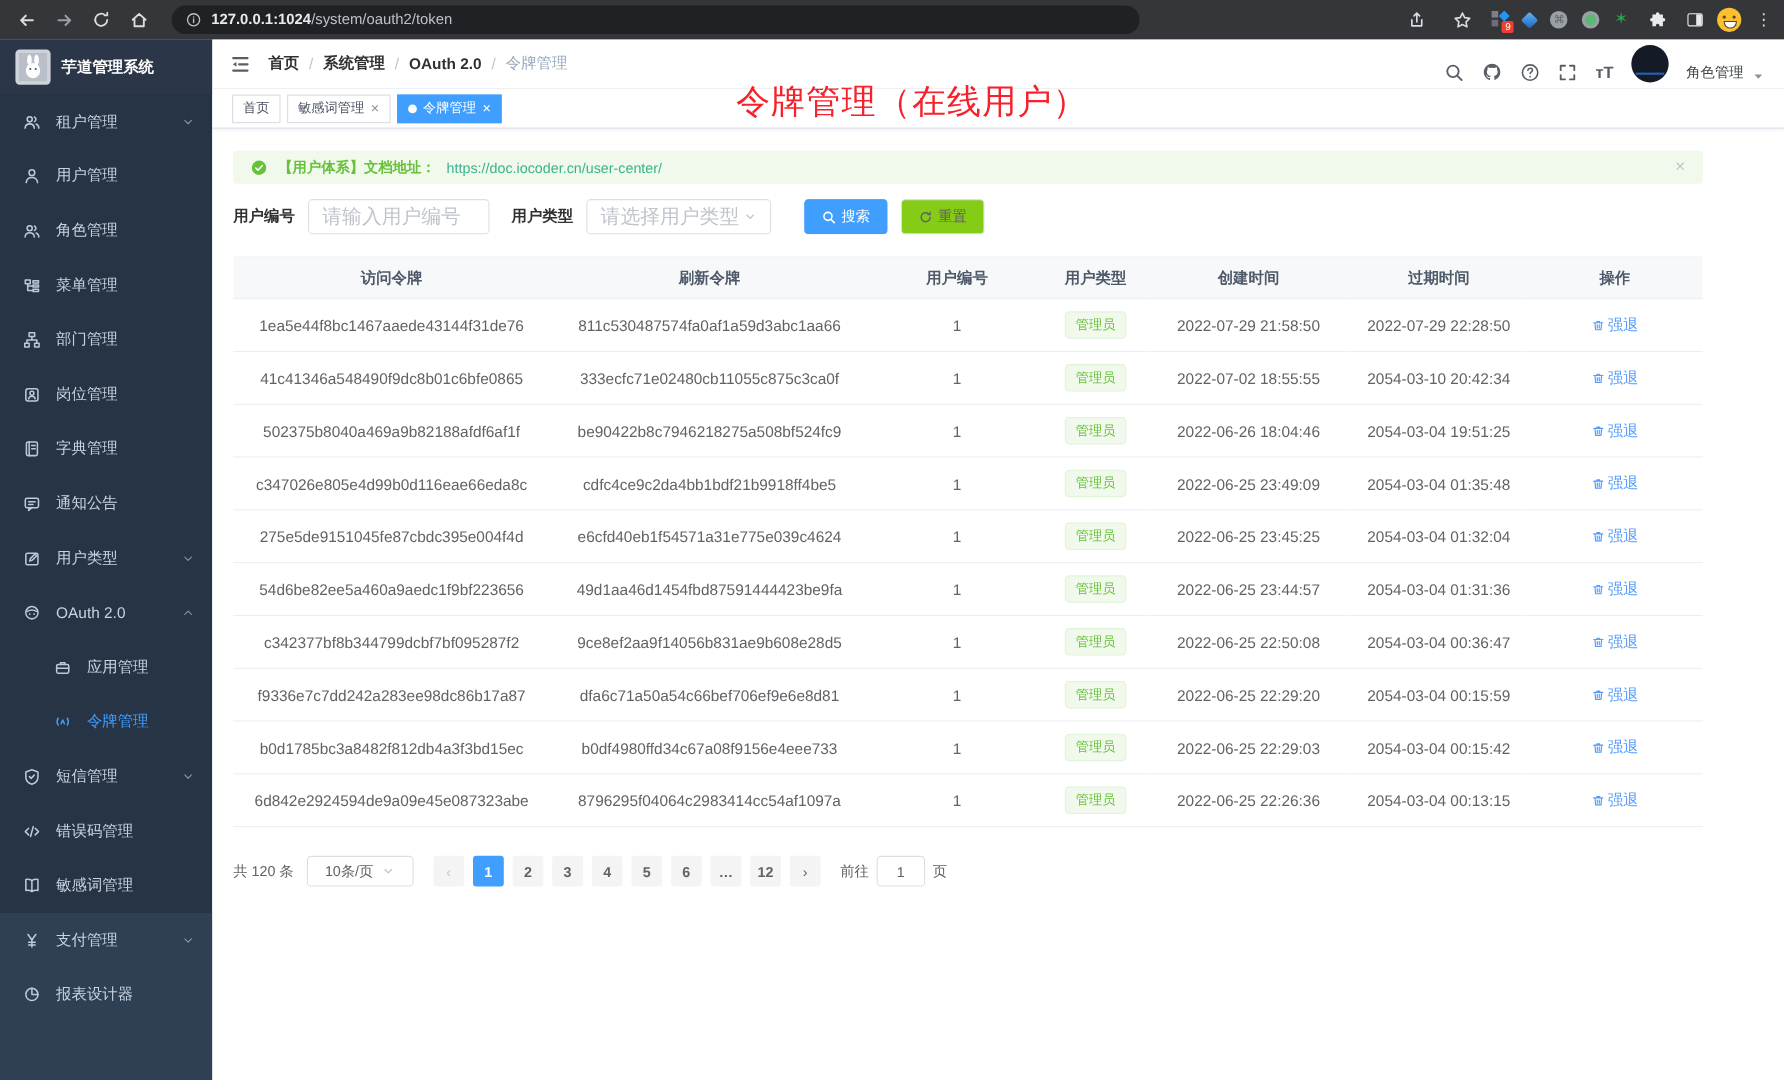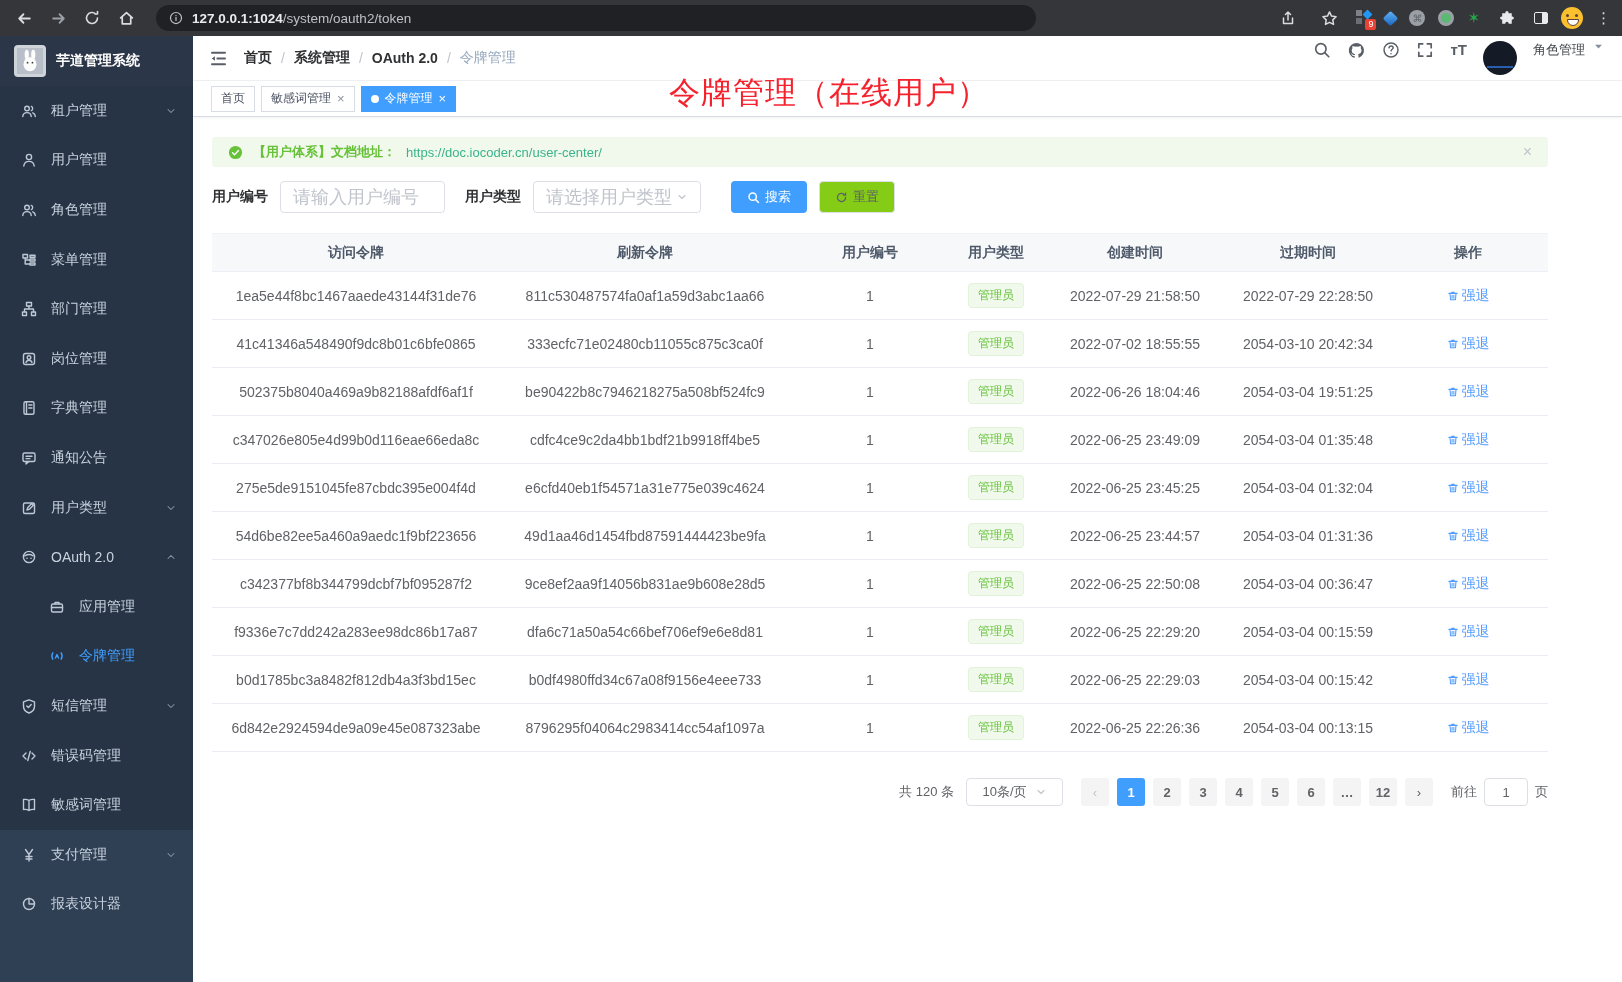--- a/index.html
+++ b/index.html
@@ -46,21 +46,21 @@
   .mi-chevron.up svg { transform:rotate(180deg); }
 
   
   .main { flex:1; display:flex; flex-direction:column; background:#fff; position:relative; }
   .navbar { height:45px; display:flex; align-items:center; padding:0 18px 0 14px; border-bottom:1px solid #f0f1f3; }
   .hamburger { color:#5a5e66; display:flex; padding:0 10px 0 2px; }
   .breadcrumb { display:flex; align-items:center; gap:9px; margin-left:6px; font-size:14px; }
   .bc-item { color:#303133; font-weight:600; }
   .bc-item.last { color:#97a8be; font-weight:400; }
   .bc-sep { color:#c0c4cc; font-weight:400; }
-  .nav-tools { margin-left:auto; display:flex; align-items:flex-start; gap:16px; color:#5a5e66; }
+  .nav-tools { margin-left:auto; display:flex; align-items:flex-end; gap:16px; color:#5a5e66; }
   .tool { display:flex; align-items:center; justify-content:center; }
   .font-size-glyph { font-size:15px; font-weight:700; color:#5a5e66; }
   .avatar { width:34px; height:34px; border-radius:50%; background:#151b26; position:relative; overflow:hidden; }
   .avatar::after { content:""; position:absolute; left:4px; bottom:7px; width:26px; height:2px; background:#2c6fd1; opacity:.8; }
   .user-name { font-size:13px; color:#414549; }
   .caret { color:#87909b; display:flex; margin-left:-8px; }
 
   .annotation { position:absolute; left:476px; top:36px; font-size:31px; font-weight:500; letter-spacing:1px; z-index:5; white-space:nowrap; }
 
   .tags-bar { height:36px; display:flex; align-items:center; gap:6px; padding:0 18px; border-bottom:1px solid #d8dce5; box-shadow:0 1px 3px rgba(0,0,0,.06); }
@@ -87,21 +87,21 @@
   .btn { height:32px; border-radius:4px; font-size:13px; display:flex; align-items:center; gap:5px; padding:0 15px; cursor:pointer; border:1px solid transparent; }
   .btn-primary { background:#409eff; color:#fff; }
   .btn-plain { background:#84cc16; border-color:#dcdfe6; color:#606266; margin-left:2px; }
 
   table { width:1336px; border-collapse:collapse; table-layout:fixed; margin-top:20px; }
   thead th { height:38px; background:#f7f8fa; color:#4e5969; font-size:14px; font-weight:700; border-bottom:1px solid #ebeef5; border-top:1px solid #f2f3f5; text-align:center; }
   tbody td { height:48px; border-bottom:1px solid #ebeef5; font-size:14px; color:#606266; text-align:center; white-space:nowrap; overflow:hidden; }
   .badge { display:inline-block; padding:3px 9px; font-size:12px; color:#67c23a; background:#f0f9eb; border:1px solid #e1f3d8; border-radius:4px; }
   .action-link { color:#529bff; font-size:14px; display:inline-flex; align-items:center; gap:3px; cursor:pointer; }
 
-  .pagination { margin-top:26px; display:flex; align-items:center; justify-content:flex-end; gap:8px; font-size:13px; color:#606266; }
+  .pagination { margin-top:26px; display:flex; align-items:center; gap:8px; font-size:13px; color:#606266; }
   .pg-total { margin-right:4px; }
   .pg-size { width:97px; height:28px; border:1px solid #dcdfe6; border-radius:4px; display:flex; align-items:center; justify-content:center; gap:8px; color:#606266; margin-right:10px; }
   .pg-size .sel-caret { color:#c0c4cc; display:flex; }
   .page-btn { min-width:28px; height:28px; border:none; border-radius:3px; background:#f4f4f5; color:#606266; font-size:13px; font-weight:700; cursor:pointer; font-family:"Liberation Sans",sans-serif; }
   .page-btn.active { background:#409eff; color:#fff; }
   .page-btn.nav { font-weight:400; }
   .page-btn.disabled { color:#c0c4cc; cursor:default; }
   .pg-pages { display:flex; gap:8px; }
   .pg-goto { display:flex; align-items:center; gap:7px; margin-left:10px; }
   .pg-goto input { width:44px; height:28px; border:1px solid #dcdfe6; border-radius:4px; text-align:center; font-size:13px; color:#606266; font-family:"Liberation Sans",sans-serif; }

